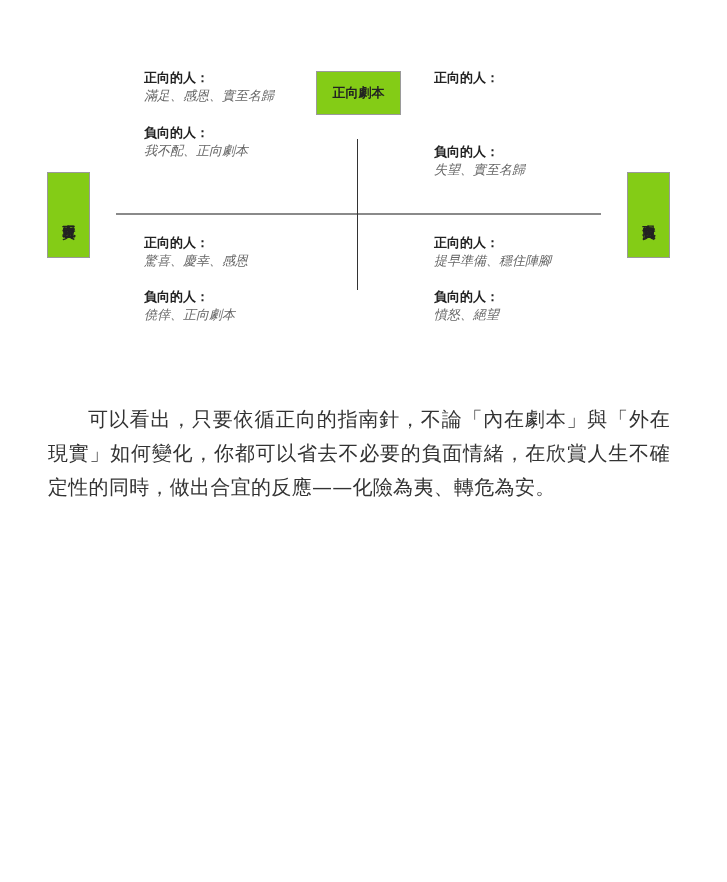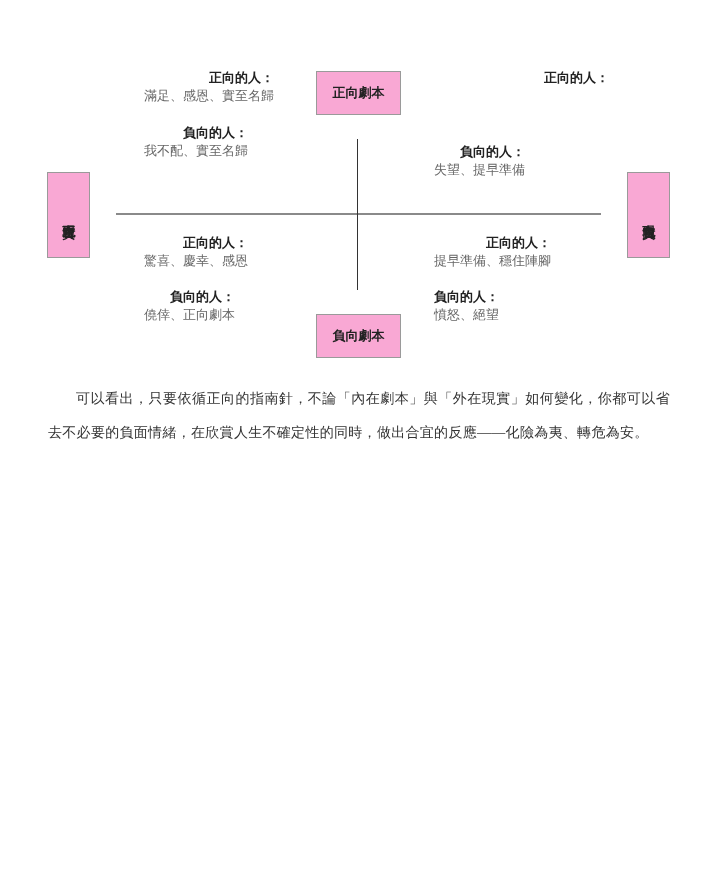--- a/index.html
+++ b/index.html
@@ -1,60 +1,59 @@
 <!DOCTYPE html>
 <html><head>
 <meta charset="utf-8">
 <style>
   html, body { margin: 0; padding: 0; background: #ffffff; }
   body { width: 727px; height: 882px; position: relative; overflow: hidden;
          font-family: "DejaVu Sans", "Liberation Sans", sans-serif; color: #222; }
   .diagram { position: absolute; left: 0; top: 0; width: 727px; height: 370px; }
-  .box { position: absolute; border: 1px solid #9a9a9a; background: #f9a8d4;
+  .box { position: absolute; border: 1px solid #9a9a9a; background: #84cc16;
          display: flex; align-items: center; justify-content: center;
          font-size: 13px; font-weight: bold; color: #222; box-sizing: border-box; }
   .box.h { width: 85px; height: 44px; }
   .box.v { width: 43px; height: 86px; writing-mode: vertical-rl; letter-spacing: 0px;
            font-size: 13px; line-height: 14px; }
   .line-h { position: absolute; left: 116px; top: 213px; width: 485px; height: 2px; background: #8a8a8a; }
   .line-v { position: absolute; left: 357px; top: 139px; width: 1px; height: 151px; background: #333; }
   .group { position: absolute; font-size: 13px; line-height: 18px; }
-  .group .label { font-weight: bold; color: #222; text-align: right; }
-  .group .text { color: #666; }
-  .para { position: absolute; left: 48px; top: 368px; width: 622px;
-          font-size: 14px; line-height: 34px; color: #333; text-align: justify;
-          text-indent: 2em; letter-spacing: 0.3px; font-family: Liberation Serif, serif; }
+  .group .label { font-weight: bold; color: #222; }
+  .group .text { color: #666; font-style: italic; }
+  .para { position: absolute; left: 48px; top: 382px; width: 622px;
+          font-size: 20px; line-height: 34px; color: #333; text-align: justify;
+          text-indent: 2em; letter-spacing: 0.3px; }
 </style>
 </head>
 <body>
 
 <div class="diagram">
   <div class="line-h"></div>
   <div class="line-v"></div>
 
   <div class="box h" style="left:316px; top:71px;">正向劇本</div>
-  <div class="box h" style="left:316px; top:314px;">負向劇本</div>
   <div class="box v" style="left:47px; top:172px;">正向現實</div>
   <div class="box v" style="left:627px; top:172px;">負向現實</div>
 
   <div class="group" style="left:144px; top:69px;">
     <div class="label">正向的人：</div>
     <div class="text">滿足、感恩、實至名歸</div>
   </div>
   <div class="group" style="left:144px; top:124px;">
     <div class="label">負向的人：</div>
-    <div class="text">我不配、實至名歸</div>
+    <div class="text">我不配、正向劇本</div>
   </div>
 
   <div class="group" style="left:434px; top:69px; width:175px;">
     <div class="label">正向的人：</div>
   </div>
   <div class="group" style="left:434px; top:143px;">
     <div class="label">負向的人：</div>
-    <div class="text">失望、提早準備</div>
+    <div class="text">失望、實至名歸</div>
   </div>
 
   <div class="group" style="left:144px; top:234px;">
     <div class="label">正向的人：</div>
     <div class="text">驚喜、慶幸、感恩</div>
   </div>
   <div class="group" style="left:144px; top:288px;">
     <div class="label">負向的人：</div>
     <div class="text">僥倖、正向劇本</div>
   </div>

